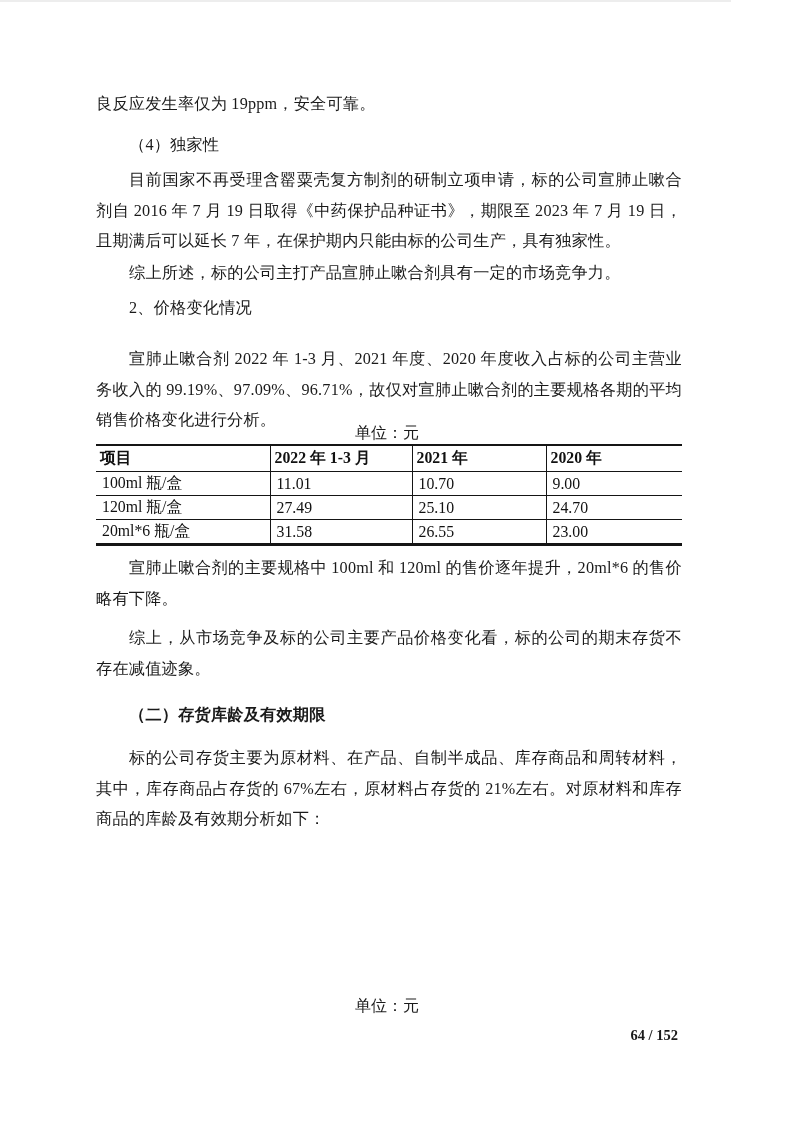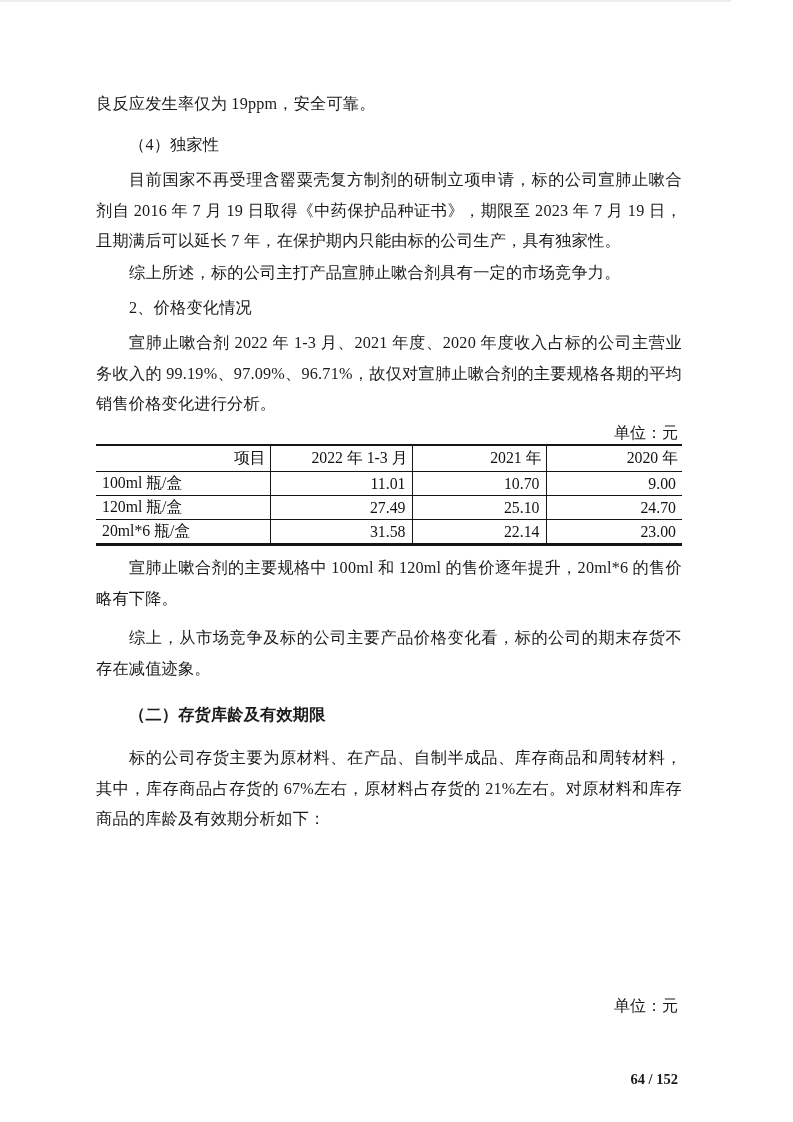--- a/index.html
+++ b/index.html
@@ -18,64 +18,64 @@
   .block {
     position:absolute; left:96px; width:586px;
     font-size:16.2px; line-height:30.6px;
     text-align:justify; letter-spacing:0.2px;
     white-space:pre-wrap;
   }
   .indent { text-indent:33px; }
   .bold { font-weight:bold; }
   .right-label {
     position:absolute; left:96px; width:582px;
-    font-size:16px; line-height:30px; text-align:right;
+    font-size:16px; line-height:30px; text-align:center;
   }
   table.price-table {
     position:absolute; left:96px; top:444px; width:586px;
     border-collapse:collapse; table-layout:fixed;
     border-top:2.5px solid #151515;
     border-bottom:3px solid #151515;
     font-size:15.8px; color:#111;
   }
   .price-table th {
-    font-weight:normal; text-align:right;
+    font-weight:bold; text-align:left;
     height:25px; padding:0 4px;
     border-bottom:1.3px solid #151515;
   }
   .price-table td {
     height:23px; padding:0 6px;
     border-bottom:1.2px solid #151515;
   }
   .price-table th + th, .price-table td + td { border-left:1.5px solid #151515; }
   .price-table tr.last td { border-bottom:none; }
   .price-table td.item { text-align:left; }
-  .price-table td.num { text-align:right; }
+  .price-table td.num { }
   .page-number {
     position:absolute; left:96px; width:582px;
     text-align:right; font-weight:bold;
-    font-size:14.5px; line-height:20px;margin-top:44px;
+    font-size:14.5px; line-height:20px;
   }
 </style>
 </head>
 <body>
 
 <div class="page">
 
   <div class="block" style="top:89px">良反应发生率仅为 19ppm，安全可靠。</div>
 
   <div class="block indent" style="top:130px">（4）独家性</div>
 
   <div class="block indent" style="top:165px">目前国家不再受理含罂粟壳复方制剂的研制立项申请，标的公司宣肺止嗽合剂自 2016 年 7 月 19 日取得《中药保护品种证书》，期限至 2023 年 7 月 19 日，且期满后可以延长 7 年，在保护期内只能由标的公司生产，具有独家性。</div>
 
   <div class="block indent" style="top:258px">综上所述，标的公司主打产品宣肺止嗽合剂具有一定的市场竞争力。</div>
 
   <div class="block indent" style="top:293px">2、价格变化情况</div>
 
-  <div class="block indent" style="top:328px">宣肺止嗽合剂 2022 年 1-3 月、2021 年度、2020 年度收入占标的公司主营业务收入的 99.19%、97.09%、96.71%，故仅对宣肺止嗽合剂的主要规格各期的平均销售价格变化进行分析。</div>
+  <div class="block indent" style="top:344px">宣肺止嗽合剂 2022 年 1-3 月、2021 年度、2020 年度收入占标的公司主营业务收入的 99.19%、97.09%、96.71%，故仅对宣肺止嗽合剂的主要规格各期的平均销售价格变化进行分析。</div>
 
   <div class="right-label" style="top:418px">单位：元</div>
 
   <table class="price-table">
     <colgroup>
       <col style="width:174px">
         <col style="width:142px">
         <col style="width:134px">
         <col style="width:136px">
     </colgroup>
@@ -96,21 +96,21 @@
       </tr>
       <tr>
         <td class="item">120ml 瓶/盒</td>
         <td class="num">27.49</td>
         <td class="num">25.10</td>
         <td class="num">24.70</td>
       </tr>
       <tr class="last">
         <td class="item">20ml*6 瓶/盒</td>
         <td class="num">31.58</td>
-        <td class="num">22.14</td>
+        <td class="num">26.55</td>
         <td class="num">23.00</td>
       </tr>
     </tbody>
   </table>
 
   <div class="block indent" style="top:553px">宣肺止嗽合剂的主要规格中 100ml 和 120ml 的售价逐年提升，20ml*6 的售价略有下降。</div>
 
   <div class="block indent" style="top:623px">综上，从市场竞争及标的公司主要产品价格变化看，标的公司的期末存货不存在减值迹象。</div>
 
   <div class="block indent bold" style="top:700px">（二）存货库龄及有效期限</div>

